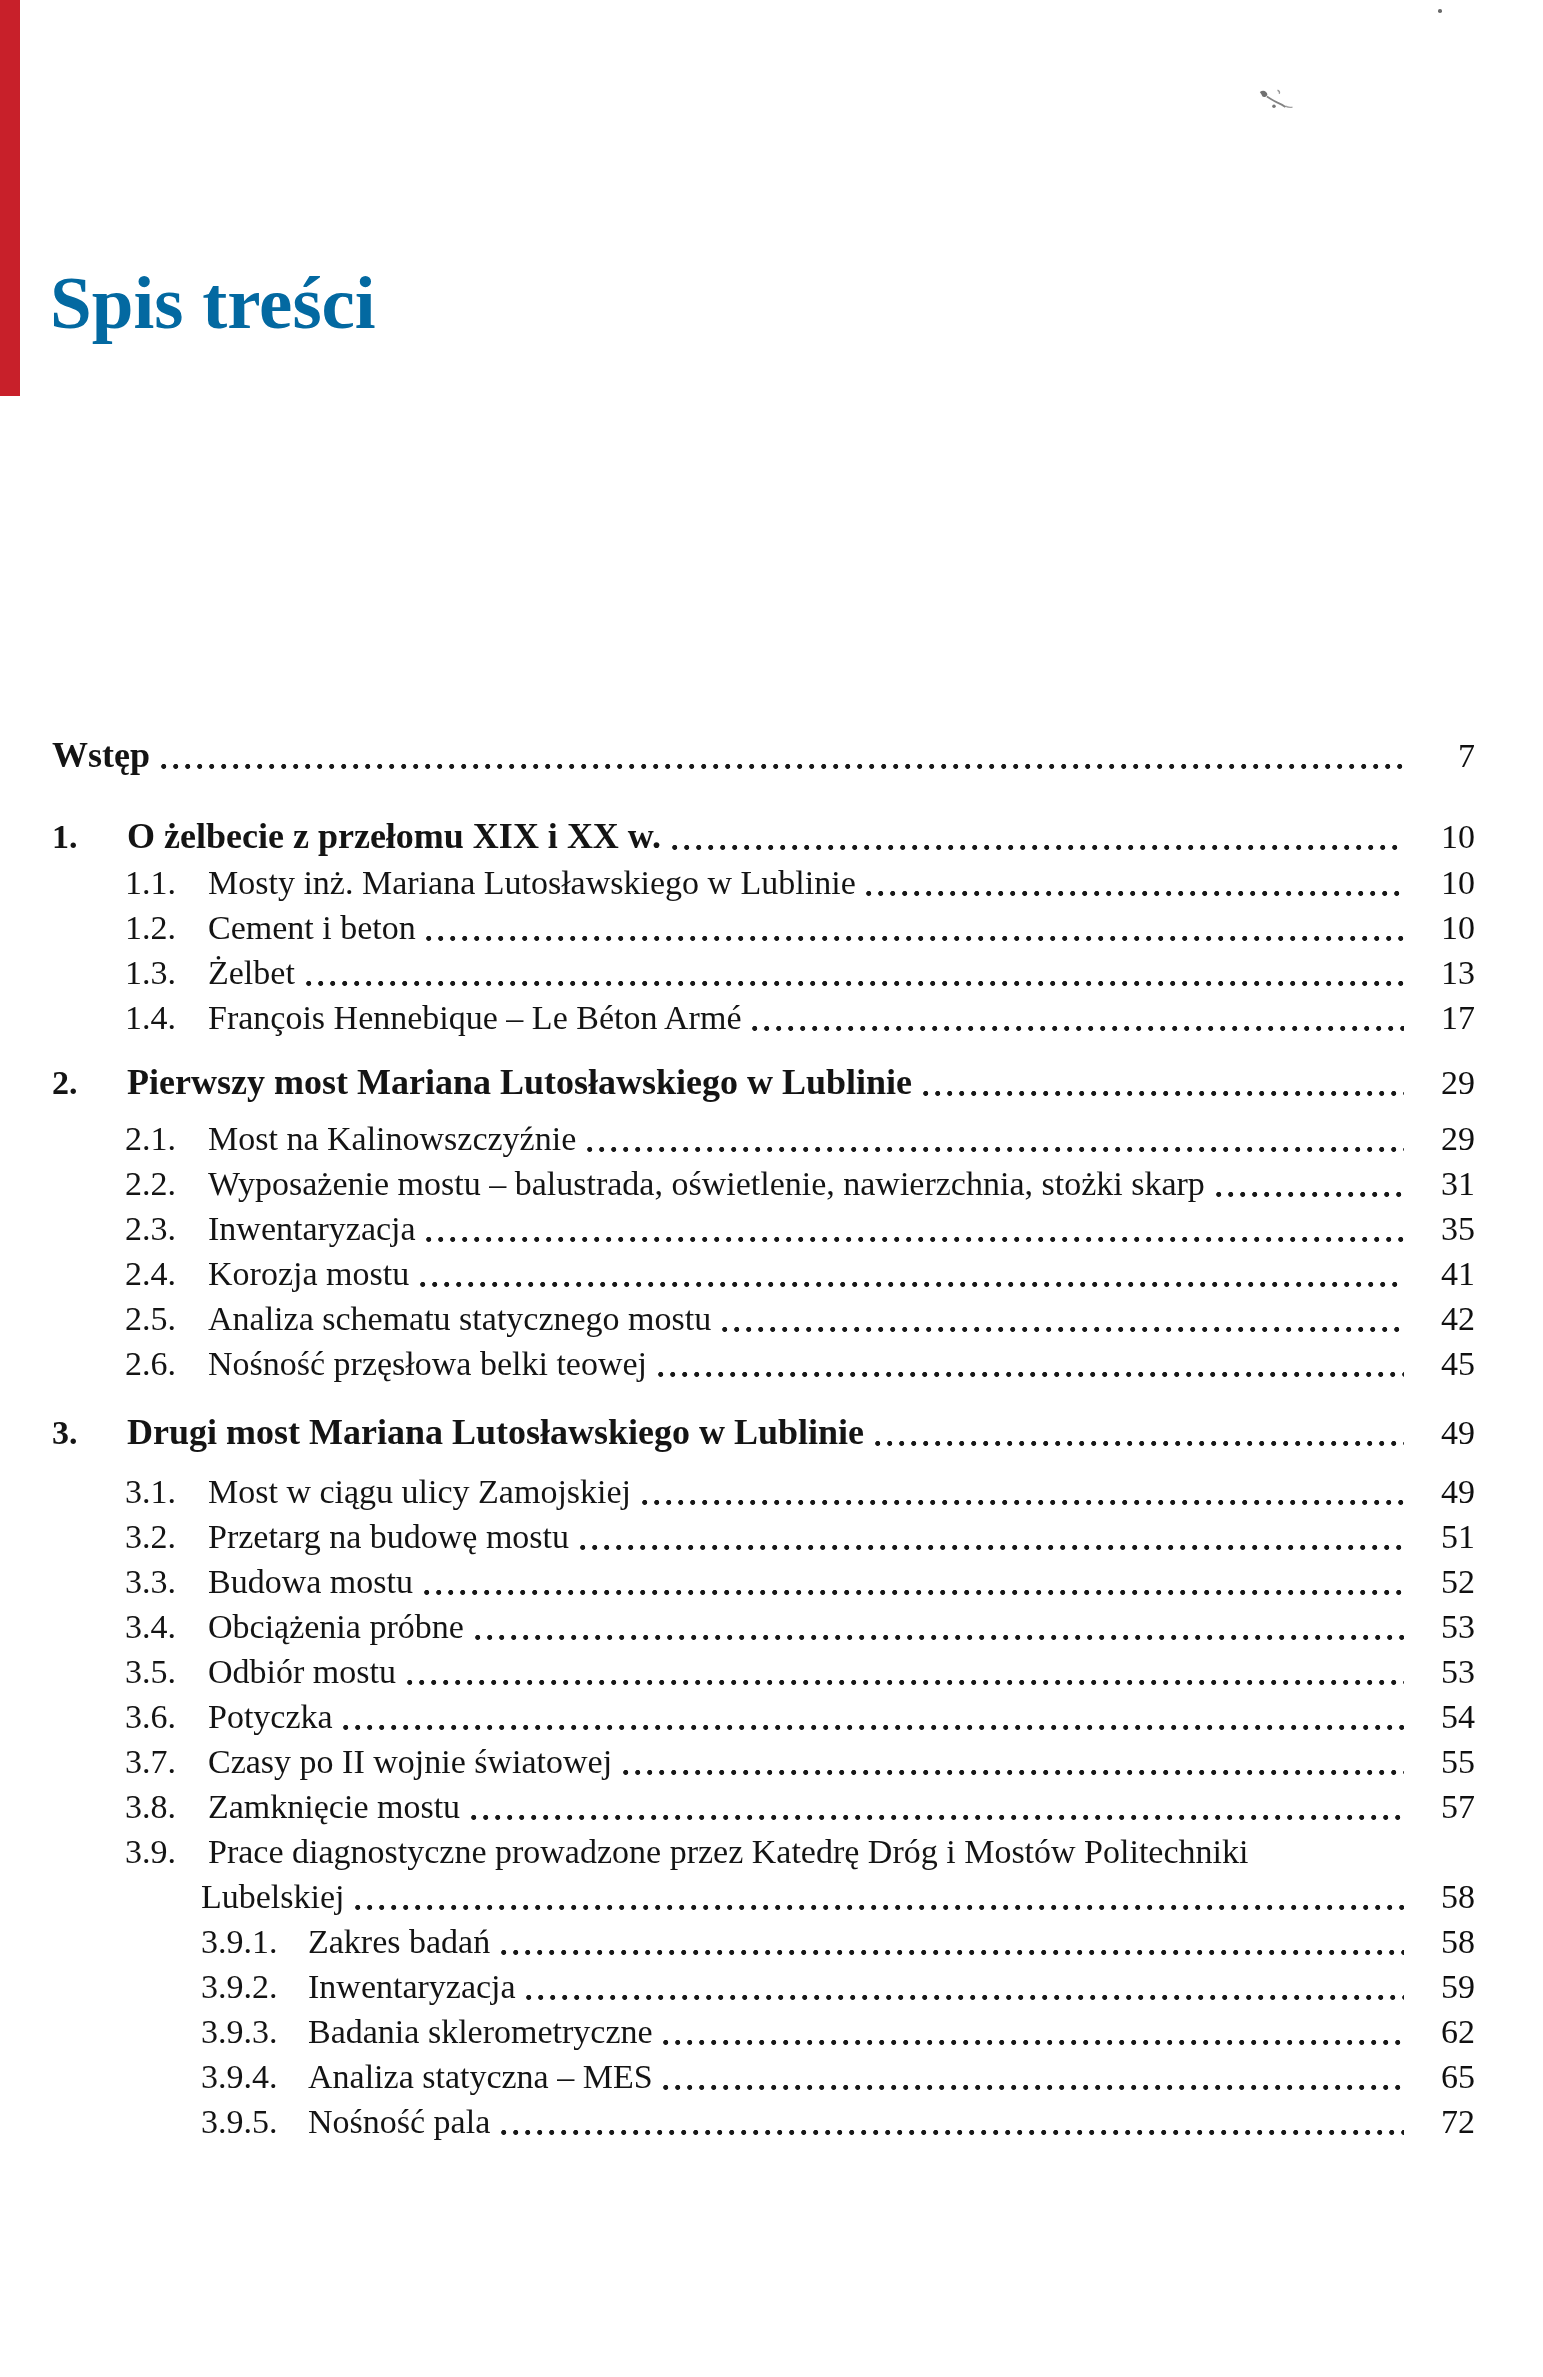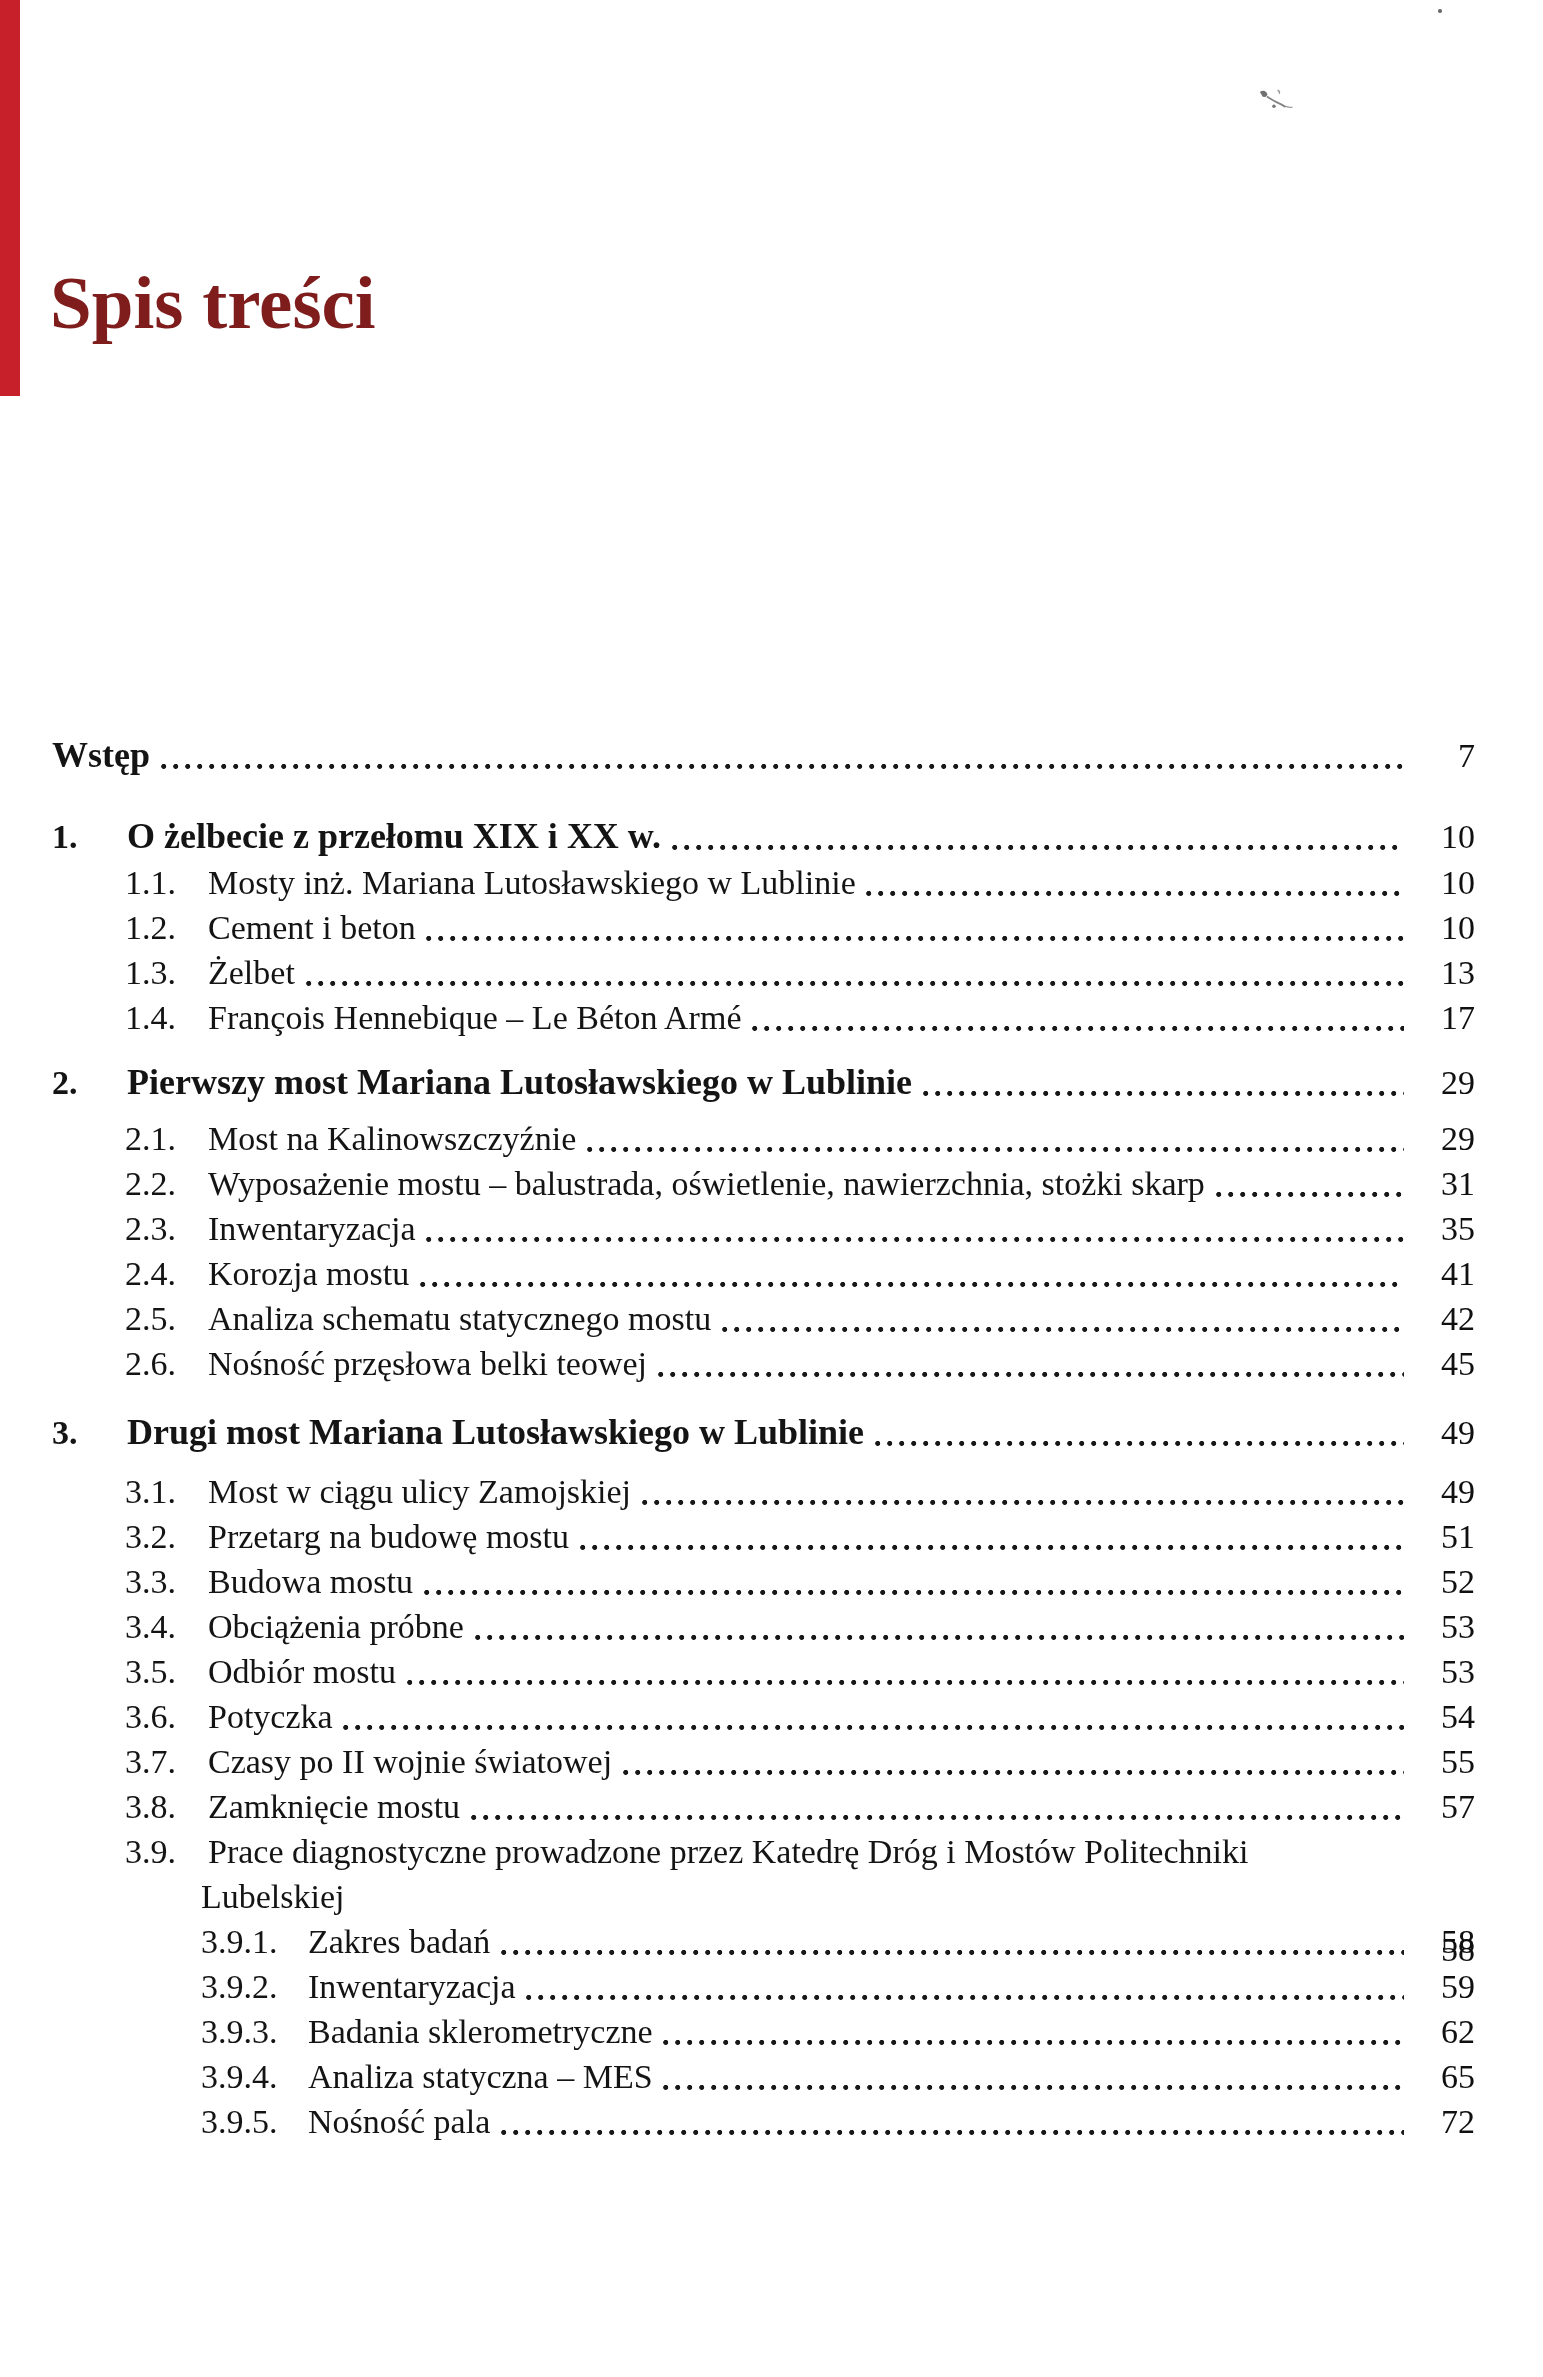--- a/index.html
+++ b/index.html
@@ -8,21 +8,21 @@
     font-family:"Liberation Serif","DejaVu Serif",serif;color:#141414;
     overflow:hidden;
   }
   .red-strip{
     position:absolute;left:0;top:0;width:19.7px;height:396px;
   }
   .smudge{position:absolute;left:1256px;top:85px;}
   .corner-dot{position:absolute;left:1438px;top:9px;width:3.6px;height:3.6px;border-radius:50%;background:#6a6a6a;}
   h1.page-title{
     position:absolute;left:50px;top:265px;margin:0;
-    font-size:75px;font-weight:bold;line-height:1;letter-spacing:0px;color:#7f1d1d;
+    font-size:75px;font-weight:bold;line-height:1;letter-spacing:0px;color:#0369a1;
   }
   .toc{
     position:absolute;left:52px;top:733px;width:1423px;
   }
   .toc-row{
     display:flex;flex-direction:row;align-items:stretch;
     height:45px;line-height:45px;font-size:34px;white-space:nowrap;
   }
   .toc-row .num{flex:0 0 auto;text-align:left;}
   .toc-row .title{flex:0 0 auto;}
@@ -33,21 +33,21 @@
     background-size:12px 9px;background-repeat:repeat-x;background-position:0 0;
   }
   .toc-row .pg{flex:0 0 64px;text-align:right;color:#101010;}
   
   .lvl-chapter .num{width:75px;font-weight:bold;}
   .lvl-chapter .title{font-weight:bold;font-size:36px;text-align:right;}
   .lvl-sub{padding-left:73px;}
   .lvl-sub .num{width:83px;}
   .lvl-subsub{padding-left:149px;justify-content:center;}
   .lvl-subsub .num{width:107px;}
-  .lvl-wrap{padding-left:149px;flex-direction:column;}
+  .lvl-wrap{padding-left:149px;}
 </style>
 </head>
 <body>
 
 <div class="red-strip" style="background: rgb(200, 32, 42);"></div>
 
 <svg class="smudge" width="43" height="30" viewBox="0 0 48 34">
   <path d="M4 8 q4 -3 7 0 q3 3 0 5 q-4 2 -5 -2 z" fill="#4d4d4d" opacity="0.8"></path>
   <path d="M12 13 q6 4 12 7 q5 2 9 5" stroke="#5a5a5a" stroke-width="2" fill="none" opacity="0.75"></path>
   <path d="M24 6 q3 1 2 4" stroke="#6a6a6a" stroke-width="1.6" fill="none" opacity="0.7"></path>

